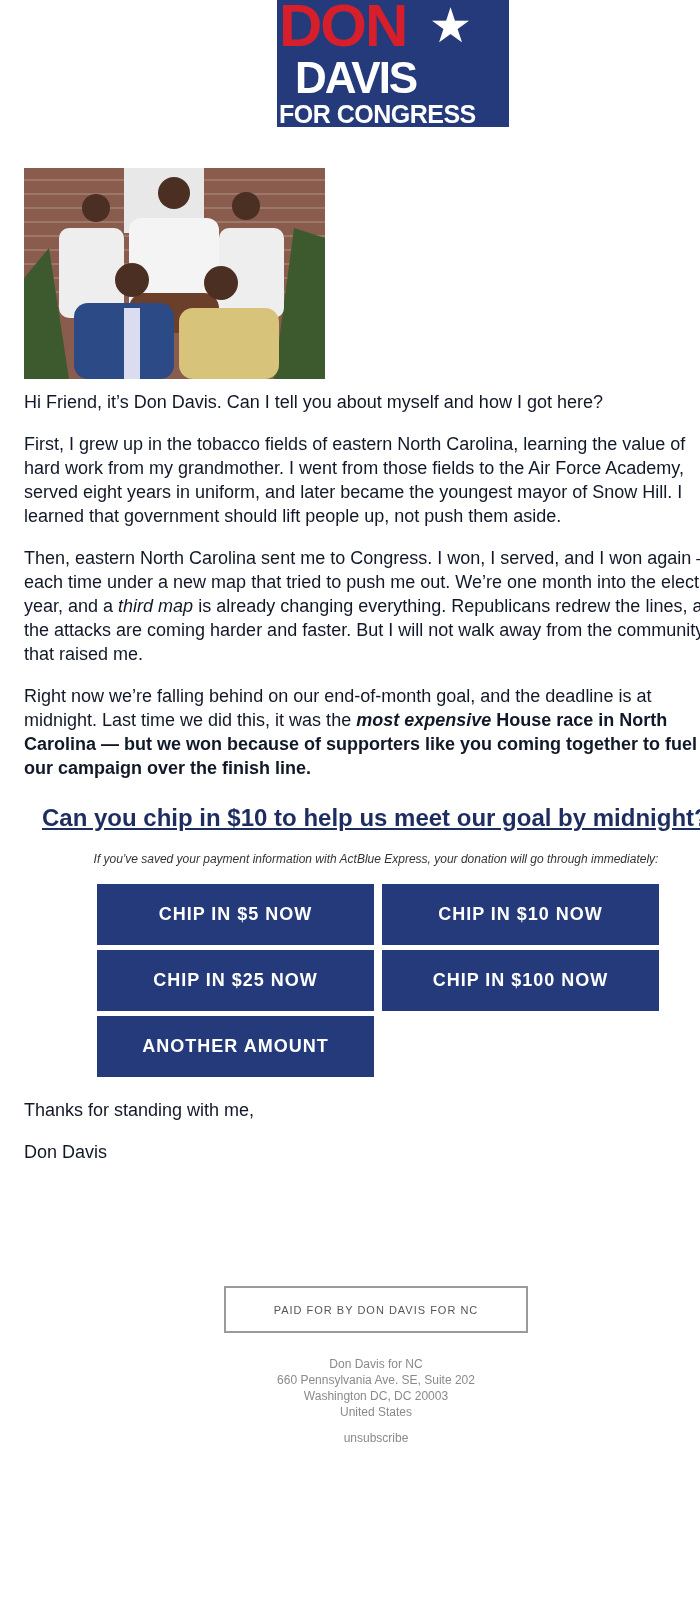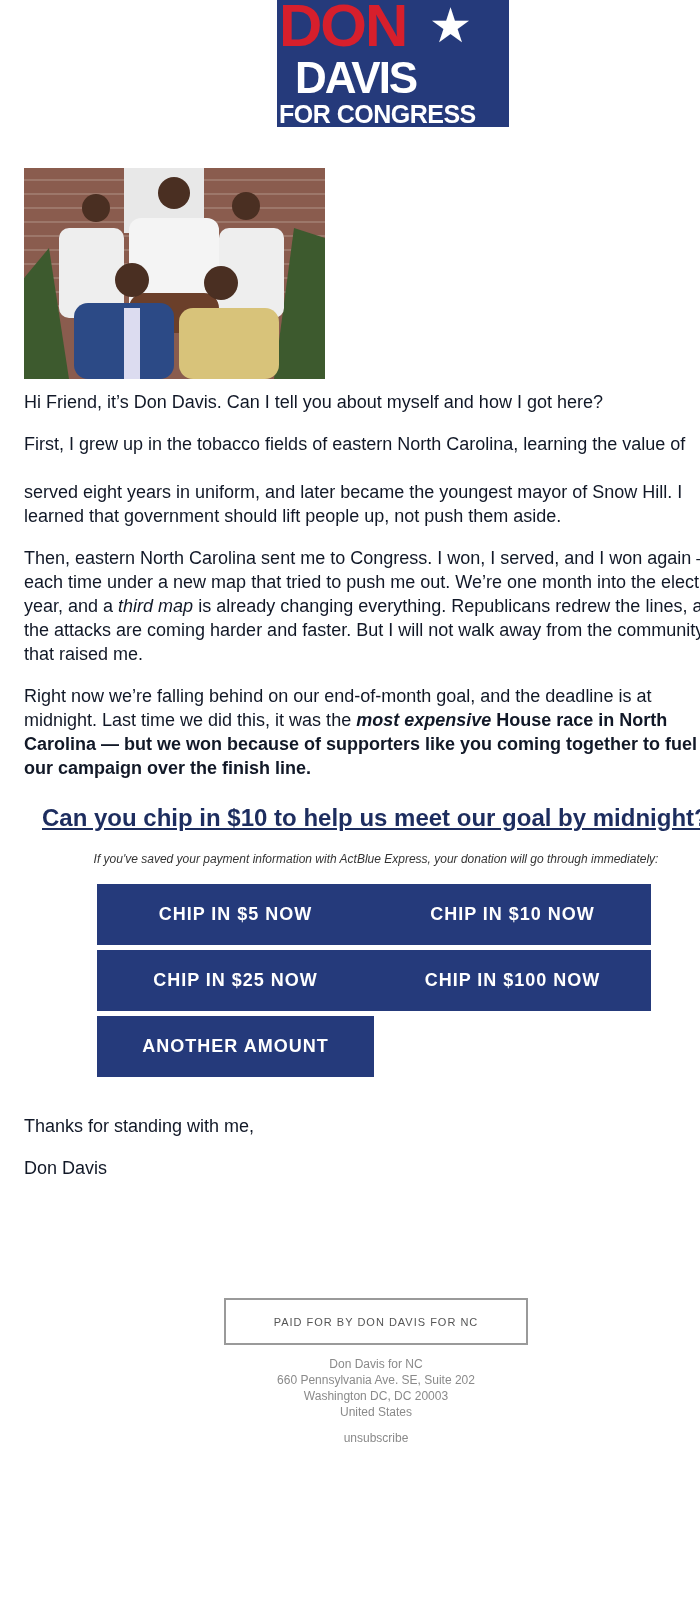--- a/index.html
+++ b/index.html
@@ -37,33 +37,33 @@
     .cta {
       position: absolute; left: 42px; top: 804px; width: 700px; white-space: nowrap;
       font-size: 24px; font-weight: bold; color: #1d2d5f; text-decoration: underline;
     }
     .note {
       position: absolute; left: 0; top: 852px; width: 752px; text-align: center;
       font-size: 12px; font-style: italic; color: #333333;
     }
     .grid {
       position: absolute; left: 97px; top: 884px; width: 558px;
-      display: grid; grid-template-columns: 277px 277px; gap: 5px 0;
+      display: grid; grid-template-columns: 277px 277px; gap: 5px 8px;
     }
     .btn {
       height: 61px; background: #253a7b; color: #ffffff; display: flex; align-items: center;
       justify-content: center; font-weight: bold; font-size: 18px; letter-spacing: 1px;
       cursor: pointer;
     }
     .sign { position: absolute; left: 24px; top: 1098px; font-size: 18px; line-height: 24px; }
-    .sign p { margin: 16px 0 18px 0; }
+    .sign p { margin: 0 0 18px 0; }
     .paidbox {
       position: absolute; left: 224px; top: 1286px; width: 300px; height: 43px;
       border: 2px solid #9a9a9a; display: flex; align-items: center; justify-content: center;
-      font-size: 11px; letter-spacing: 1px; color: #555555; margin-top: 12px;
+      font-size: 11px; letter-spacing: 1px; color: #555555;
     }
     .addr {
       position: absolute; left: 0; top: 1356px; width: 752px; text-align: center;
       font-size: 12px; line-height: 16px; color: #8a8a8a;
     }
     .unsub { position: absolute; left: 0; top: 1431px; width: 752px; text-align: center; font-size: 12px; color: #8a8a8a; cursor: pointer; }
   </style>
 </head>
 <body>
 
@@ -104,21 +104,21 @@
     <rect x="100" y="140" width="16" height="71" fill="#dcdcf0"></rect>
     <rect x="155" y="140" width="100" height="71" rx="14" fill="#d8c37a"></rect>
     <circle cx="197" cy="115" r="17" fill="#4a2f22"></circle>
   </svg>
 </div>
 
 <div class="content">
   <p>Hi Friend, it’s Don Davis. Can I tell you about myself and how I got here?</p>
   <p>
     <span>First, I grew up in the tobacco fields of eastern North Carolina, learning the value of</span><br>
-    <br>
+    <span>hard work from my grandmother. I went from those fields to the Air Force Academy,</span><br>
     <span>served eight years in uniform, and later became the youngest mayor of Snow Hill. I</span><br>
     <span>learned that government should lift people up, not push them aside.</span>
   </p>
   <p>
     <span>Then, eastern North Carolina sent me to Congress. I won, I served, and I won again —</span><br>
     <span>each time under a new map that tried to push me out. We’re one month into the election</span><br>
     <span>year, and a </span><em>third map</em><span> is already changing everything. Republicans redrew the lines, and</span><br>
     <span>the attacks are coming harder and faster. But I will not walk away from the community</span><br>
     <span>that raised me.</span>
   </p>

